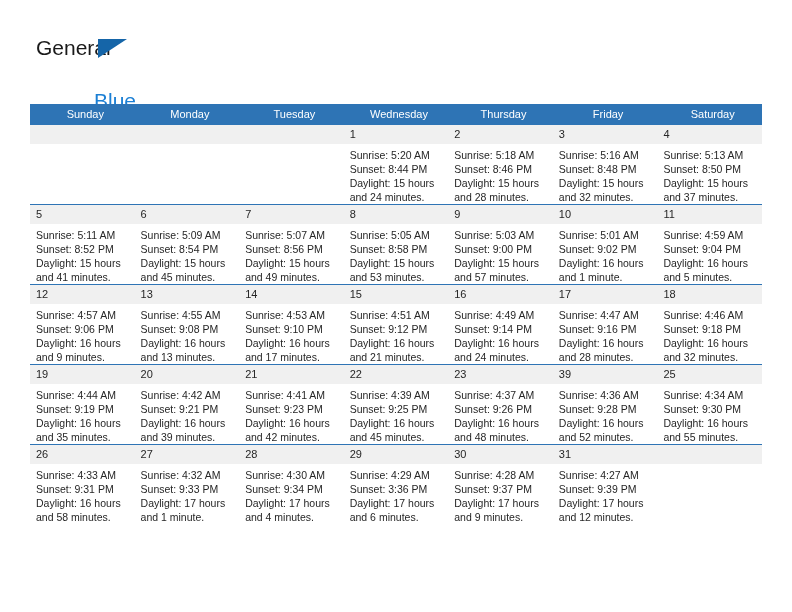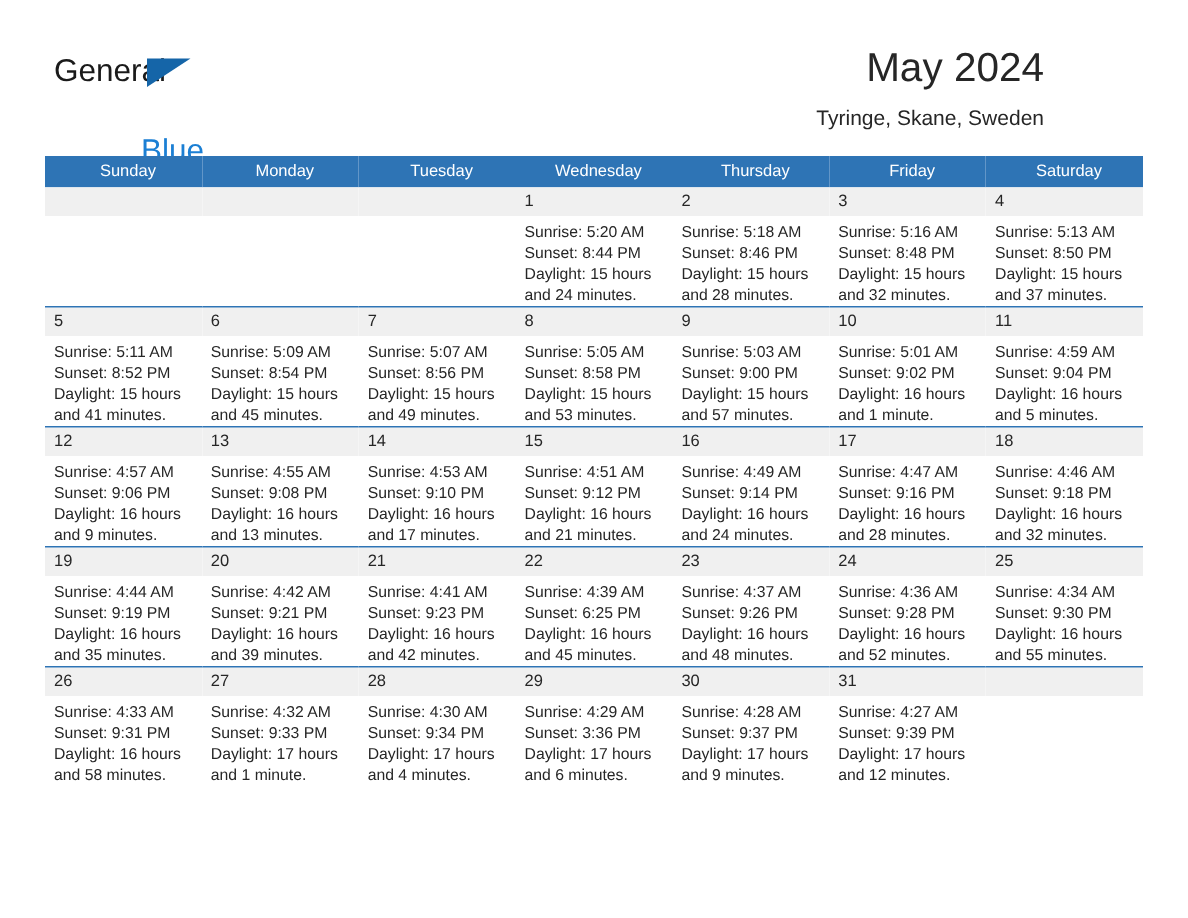--- a/index.html
+++ b/index.html
@@ -144,24 +144,20 @@
 <div class="page">
 
   <div class="top-bar">
 
     <div class="brand">
       <span class="brand-general">General</span>
       <span class="brand-flag"></span>
       <span class="brand-blue">Blue</span>
     </div>
 
-    <div class="title-block">
-      <div class="cal-title">May 2024</div>
-      <div class="cal-subtitle">Tyringe, Skane, Sweden</div>
-    </div>
 
   </div>
 
   <table class="calendar">
     <thead>
       <tr>
         <th>Sunday</th>
         <th>Monday</th>
         <th>Tuesday</th>
         <th>Wednesday</th>
@@ -373,36 +369,36 @@
               <div>Sunrise: 4:41 AM</div>
               <div>Sunset: 9:23 PM</div>
               <div>Daylight: 16 hours</div>
               <div>and 42 minutes.</div>
             </div>
           </td>
           <td class="">
             <span class="daynum">22</span>
             <div class="details">
               <div>Sunrise: 4:39 AM</div>
-              <div>Sunset: 6:25 PM</div>
+              <div>Sunset: 9:25 PM</div>
               <div>Daylight: 16 hours</div>
               <div>and 45 minutes.</div>
             </div>
           </td>
           <td class="">
             <span class="daynum">23</span>
             <div class="details">
               <div>Sunrise: 4:37 AM</div>
               <div>Sunset: 9:26 PM</div>
               <div>Daylight: 16 hours</div>
               <div>and 48 minutes.</div>
             </div>
           </td>
           <td class="">
-            <span class="daynum">24</span>
+            <span class="daynum">39</span>
             <div class="details">
               <div>Sunrise: 4:36 AM</div>
               <div>Sunset: 9:28 PM</div>
               <div>Daylight: 16 hours</div>
               <div>and 52 minutes.</div>
             </div>
           </td>
           <td class="">
             <span class="daynum">25</span>
             <div class="details">

